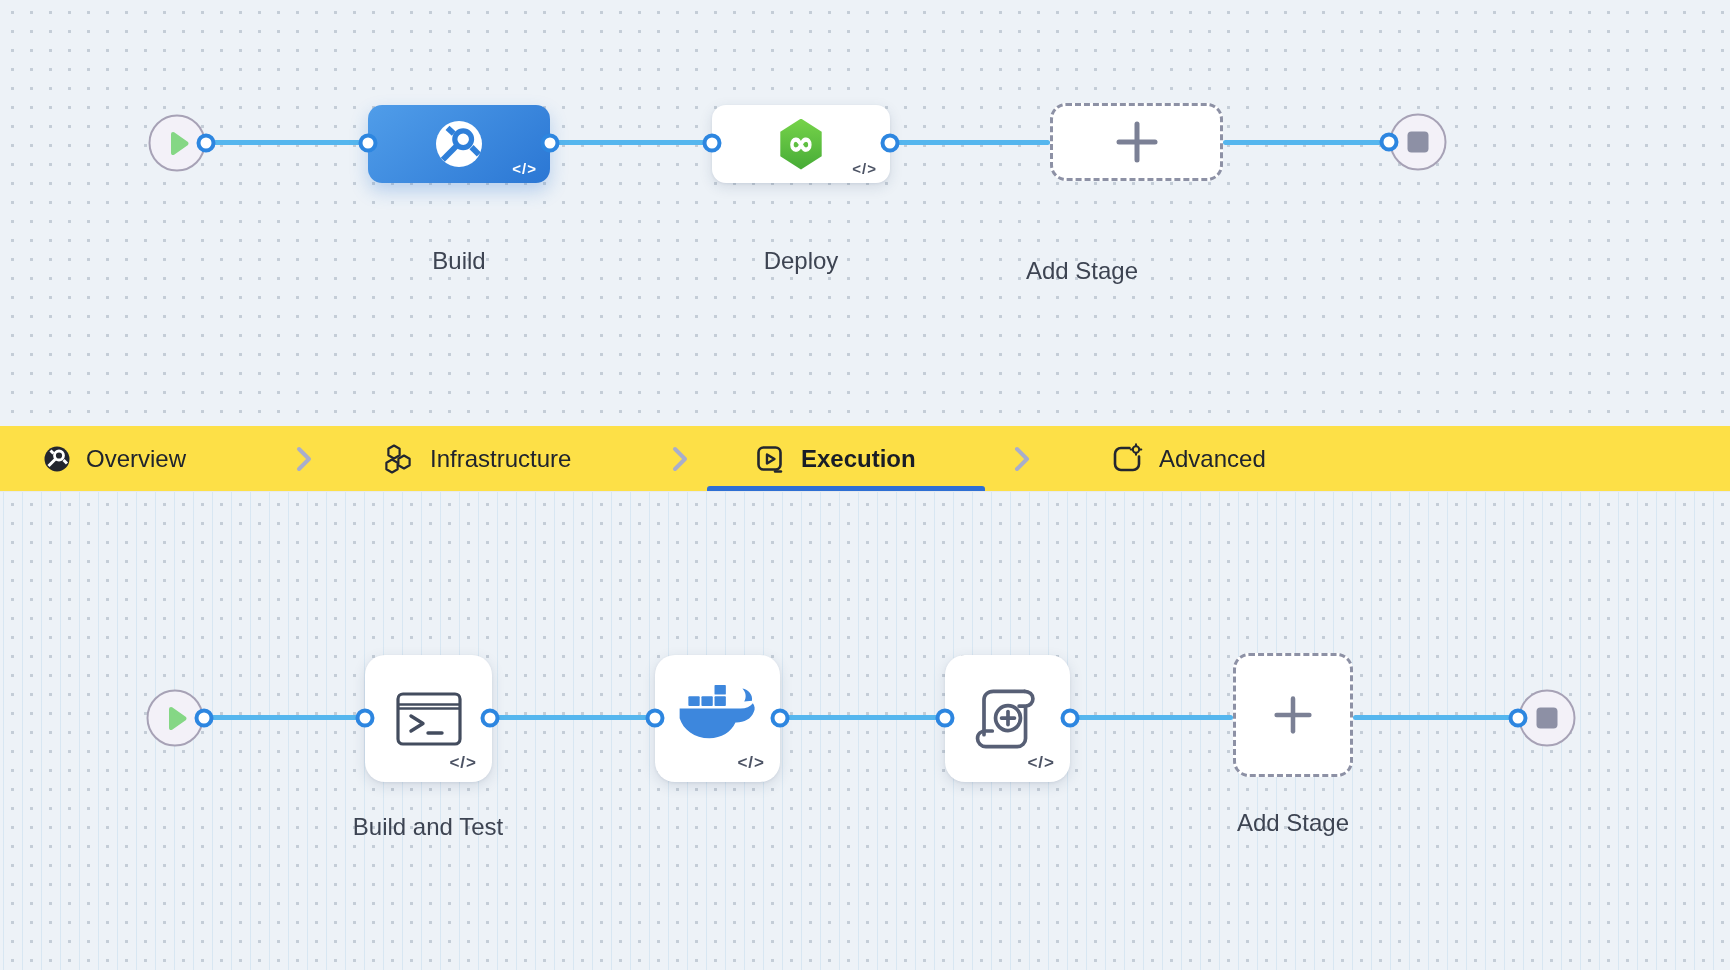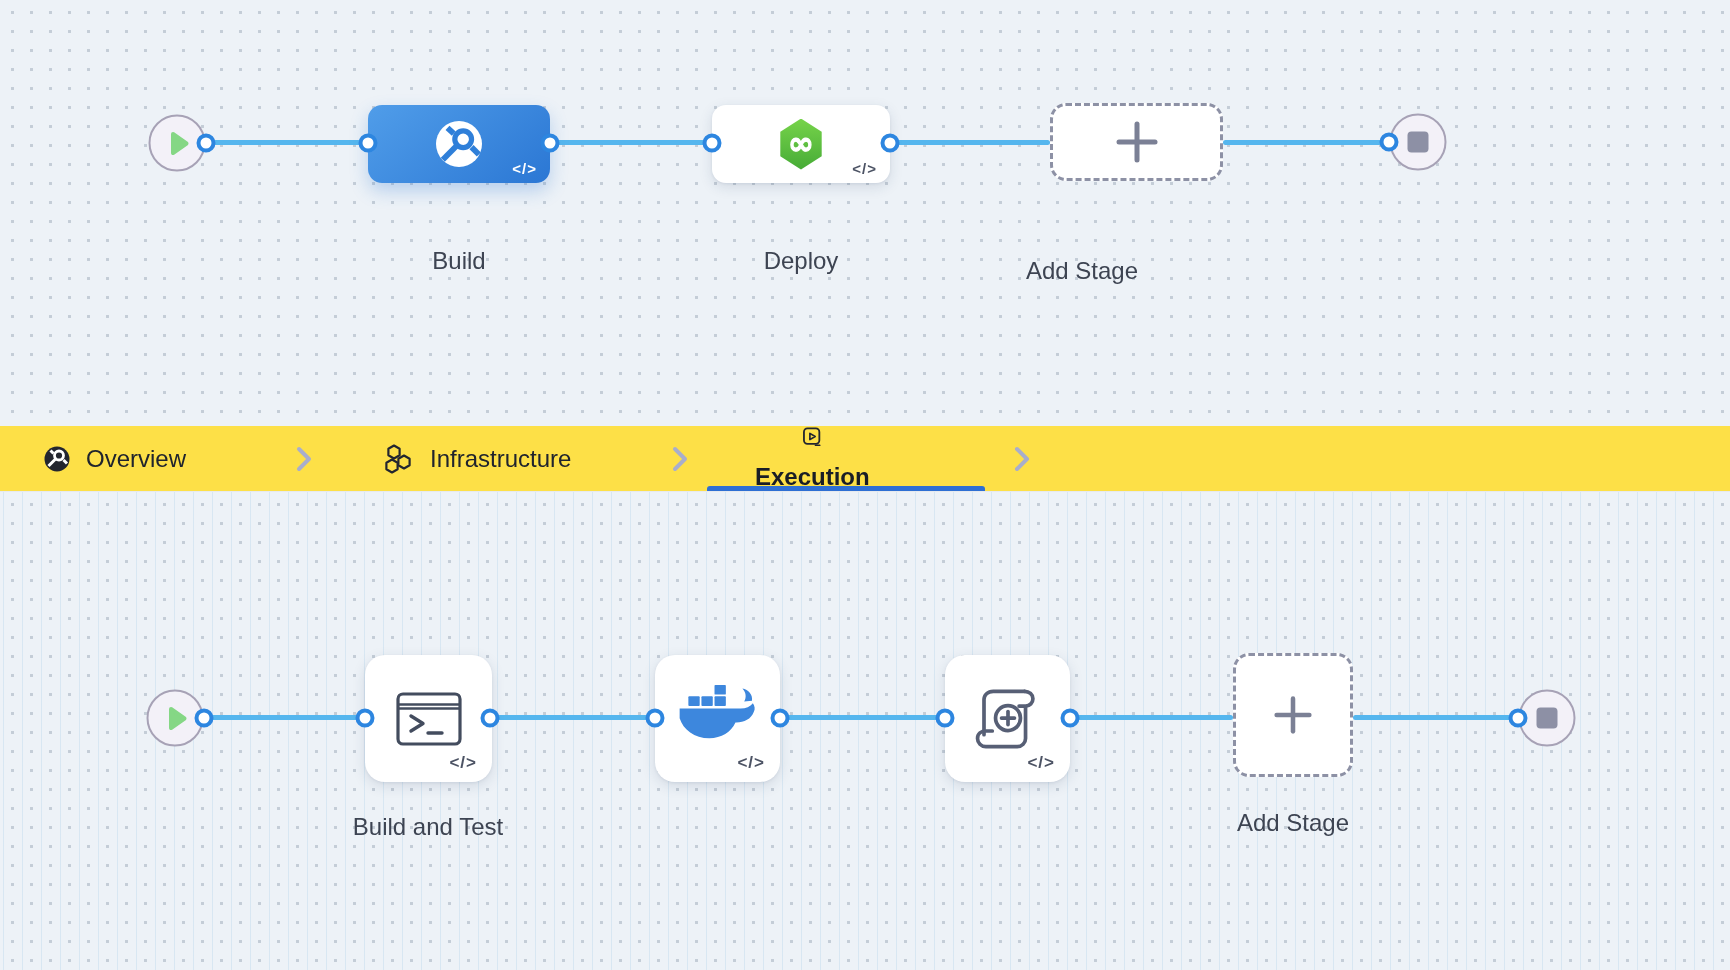--- a/index.html
+++ b/index.html
@@ -71,21 +71,21 @@
     -webkit-text-stroke:1.1px #fff;margin-top:-3px;}
   
   .tab-bar{
     position:absolute;top:426px;left:0;right:0;height:66px;background:#fde047;
     border-bottom:1px solid #e7eaee;box-sizing:border-box;
   }
   .tab{
     position:absolute;top:0;height:65px;display:flex;align-items:center;gap:16px;
     font-size:24px;color:#20242d;font-weight:500;cursor:default;
   }
-  .tab.active{font-weight:700;color:#191d26;flex-direction:column;}
+  .tab.active{font-weight:700;color:#191d26;}
   .tab-chevron{position:absolute;top:0;height:65px;display:flex;align-items:center;}
   .tab-underline{
     position:absolute;bottom:0;height:5px;background:#2e6fd3;border-radius:3px 3px 0 0;
   }
 </style>
 </head>
 <body>
 
 <div class="canvas canvas-top">
 
@@ -185,20 +185,33 @@
     </svg>
     <span>Execution</span>
   </div>
 
   <div class="tab-chevron" style="left:1012px;">
     <svg width="20" height="28" viewBox="0 0 20 28">
         <polyline points="5,4 15,14 5,24" fill="none" stroke="#a9aecb" stroke-width="4" stroke-linecap="round" stroke-linejoin="round"></polyline>
       </svg>
   </div>
 
+  <div class="tab" style="left:1111px;">
+    <svg width="32" height="32" viewBox="0 0 32 32">
+      <path d="M18.5 5 H10 c-3.3 0-6 2.7-6 6 v10 c0 3.3 2.7 6 6 6 h12 c3.3 0 6-2.7 6-6 V13.5" fill="none" stroke="#23262f" stroke-width="2.6" stroke-linecap="round"></path>
+      <circle cx="25" cy="6.5" r="3.2" fill="none" stroke="#23262f" stroke-width="2"></circle>
+      <g stroke="#23262f" stroke-width="2" stroke-linecap="round">
+        <line x1="25" y1="1.2" x2="25" y2="2.8"></line>
+          <line x1="25" y1="10.2" x2="25" y2="11.8"></line>
+        <line x1="19.7" y1="6.5" x2="21.3" y2="6.5"></line>
+          <line x1="28.7" y1="6.5" x2="30.3" y2="6.5"></line>
+      </g>
+    </svg>
+    <span>Advanced</span>
+  </div>
 
   <div class="tab-underline" style="left:707px;width:278px;"></div>
 </div>
 
 <div class="canvas canvas-bottom">
 
   <div class="edge" style="left:204px;top:223px;width:161px;"></div>
   <div class="edge" style="left:490px;top:223px;width:165px;"></div>
   <div class="edge" style="left:780px;top:223px;width:165px;"></div>
   <div class="edge" style="left:1070px;top:223px;width:163px;"></div>

